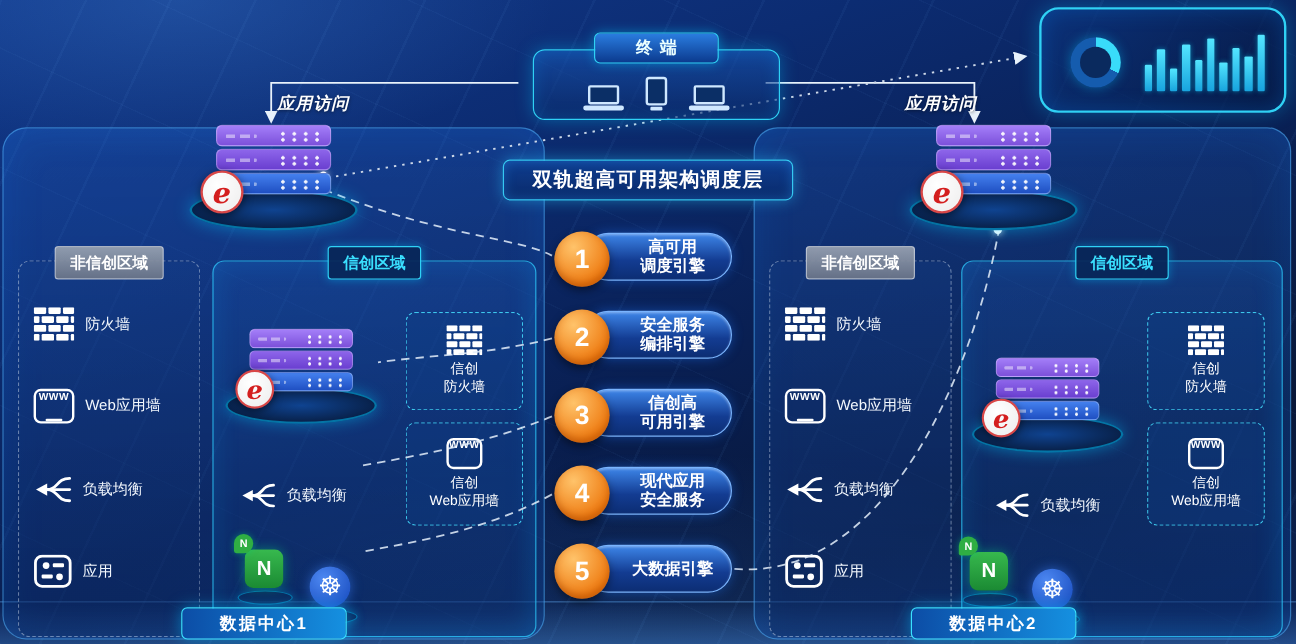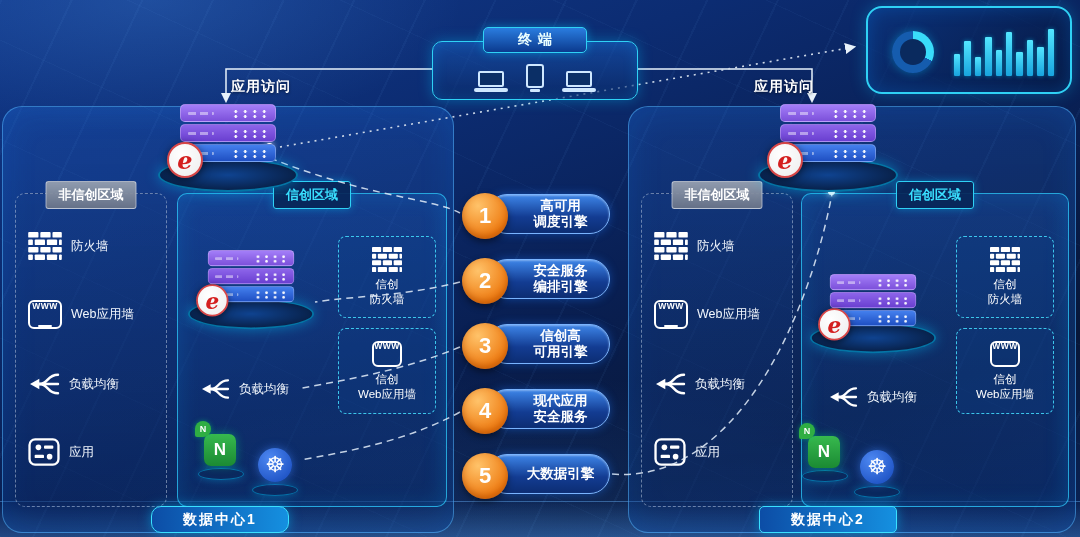--- a/index.html
+++ b/index.html
@@ -27,21 +27,21 @@
 
   .overlay{ position:absolute; inset:0; z-index:2; pointer-events:none; }
   .ln-solid{ stroke:#e8f2fb; stroke-width:1.5; fill:none; }
   .ln-dotted{ stroke:#cdd8e8; stroke-width:1.6; fill:none; stroke-dasharray:2 5; }
   .ln-dashed{ stroke:rgba(228,238,250,.85); stroke-width:1.5; fill:none; stroke-dasharray:7 5; }
   .junction-dot{ position:absolute; width:7px; height:7px; border-radius:50%;
     background:#fff; box-shadow:0 0 6px rgba(255,255,255,.9); z-index:2; }
 
   
   .terminal-box{
-    position:absolute; left:432px; top:41px; width:206px; height:59px; z-index:3;
+    position:absolute; left:444px; top:41px; width:206px; height:59px; z-index:3;
     border:1.5px solid #2fd1f5; border-radius:10px;
     background:linear-gradient(180deg, rgba(25,90,185,.55), rgba(10,40,100,.6));
     box-shadow:0 0 14px rgba(0,200,255,.35), inset 0 0 14px rgba(0,160,255,.25);
   }
   .terminal-label{
     position:absolute; top:-15px; left:50%; transform:translateX(-50%);
     width:104px; height:26px; border:1.5px solid #2fd1f5; border-radius:5px;
     background:linear-gradient(180deg,#2a7de0,#0b3a8e);
     color:#eaffff; font-weight:bold; font-size:14px; letter-spacing:6px; text-indent:6px;
     display:flex; align-items:center; justify-content:center;
@@ -66,39 +66,39 @@
     background:conic-gradient(#39dcfa 0 115deg, #155cae 115deg 360deg);
     box-shadow:0 0 10px rgba(0,200,255,.4); }
   .donut::after{ content:""; position:absolute; inset:8px; border-radius:50%; background:#0a2a5e; }
   .bars{ position:absolute; left:86px; right:16px; top:18px; bottom:16px;
     display:flex; align-items:flex-end; gap:4px; }
   .bars i{ flex:1; background:linear-gradient(180deg,#53e6ff,#18a4de); border-radius:1px;
     box-shadow:0 0 4px rgba(0,220,255,.5); }
 
   
   .access{ position:absolute; z-index:3; color:#fff; font-weight:bold; font-size:14px; letter-spacing:1px;
-    text-shadow:0 1px 3px rgba(0,0,0,.5); }
+    text-shadow:0 1px 3px rgba(0,0,0,.5);font-style:italic; }
 
   
   .banner{
     position:absolute; left:419px; top:133px; width:242px; height:34px; z-index:3;
     border:1.5px solid #35c9f2; border-radius:6px;
     background:linear-gradient(180deg,#0e3d90,#0a2a6a);
     color:#fff; font-weight:bold; font-size:16.5px; letter-spacing:1px;
     display:flex; align-items:center; justify-content:center;
     box-shadow:0 0 12px rgba(40,200,255,.45), inset 0 0 10px rgba(40,160,255,.35);
   }
 
   
   .outer-panel{
     position:absolute; z-index:1; border:1px solid rgba(80,180,255,.55); border-radius:20px;
     background:linear-gradient(180deg, rgba(45,115,225,.22), rgba(15,50,120,.32));
     box-shadow: inset 0 0 34px rgba(0,130,255,.16);
   }
-  .sub-panel{ position:absolute; border-radius:10px; }
+  .sub-panel{ position:absolute; border-radius:10px;margin-top:24px; }
   .nonxc-panel{
     border:1px dashed rgba(195,210,230,.5);
     background:linear-gradient(180deg, rgba(22,62,135,.32), rgba(12,40,95,.38));
   }
   .xc-panel{
     border:1px solid rgba(45,205,255,.75);
     background:linear-gradient(180deg, rgba(28,85,175,.32), rgba(12,45,105,.40));
     box-shadow: inset 0 0 22px rgba(0,170,255,.18);
     text-decoration: underline;
   }
@@ -260,20 +260,21 @@
         <i style="height: 48%;"></i>
         <i style="height: 72%;"></i>
         <i style="height: 58%;"></i>
         <i style="height: 95%;"></i>
       </div>
   </div>
 
   <div class="access" style="left:231px; top:78px;">应用访问</div>
   <div class="access" style="left:754px; top:78px;">应用访问</div>
 
+  <div class="banner">双轨超高可用架构调度层</div>
 
   <div class="outer-panel" style="left:2px; top:106px; width:452px; height:427px;">
 
     <div class="sub-panel nonxc-panel" style="left:12px; top:86px; width:152px; height:314px;">
       <div class="zone-header gray">非信创区域</div>
 
       <div class="nitem" style="top:38px;">
         <svg class="svgi" viewBox="0 0 36 30" width="34" height="28">
             <g fill="#fff">
               <rect x="0" y="0" width="11" height="6" rx="1"></rect>
@@ -390,21 +391,21 @@
       <div class="mini-platform" style="left:74px; top:290px;"></div>
       <div class="icon-nginx" style="position:absolute; left:26px; top:240px;">
         <span>N</span>
         <span class="leaf">N</span>
       </div>
       <div class="icon-k8s" style="position:absolute; left:80px; top:254px;">
           <span>☸</span>
         </div>
     </div>
 
-    <div class="dc-badge" style="left:148px; top:399px;border-radius:10px;">数据中心1</div>
+    <div class="dc-badge" style="left:148px; top:399px;">数据中心1</div>
   </div>
 
   <div class="outer-panel" style="left:628px; top:106px; width:448px; height:427px;">
 
     <div class="sub-panel nonxc-panel" style="left:12px; top:86px; width:152px; height:314px;">
       <div class="zone-header gray">非信创区域</div>
 
       <div class="nitem" style="top:38px;">
         <svg class="svgi" viewBox="0 0 36 30" width="34" height="28">
             <g fill="#fff">

